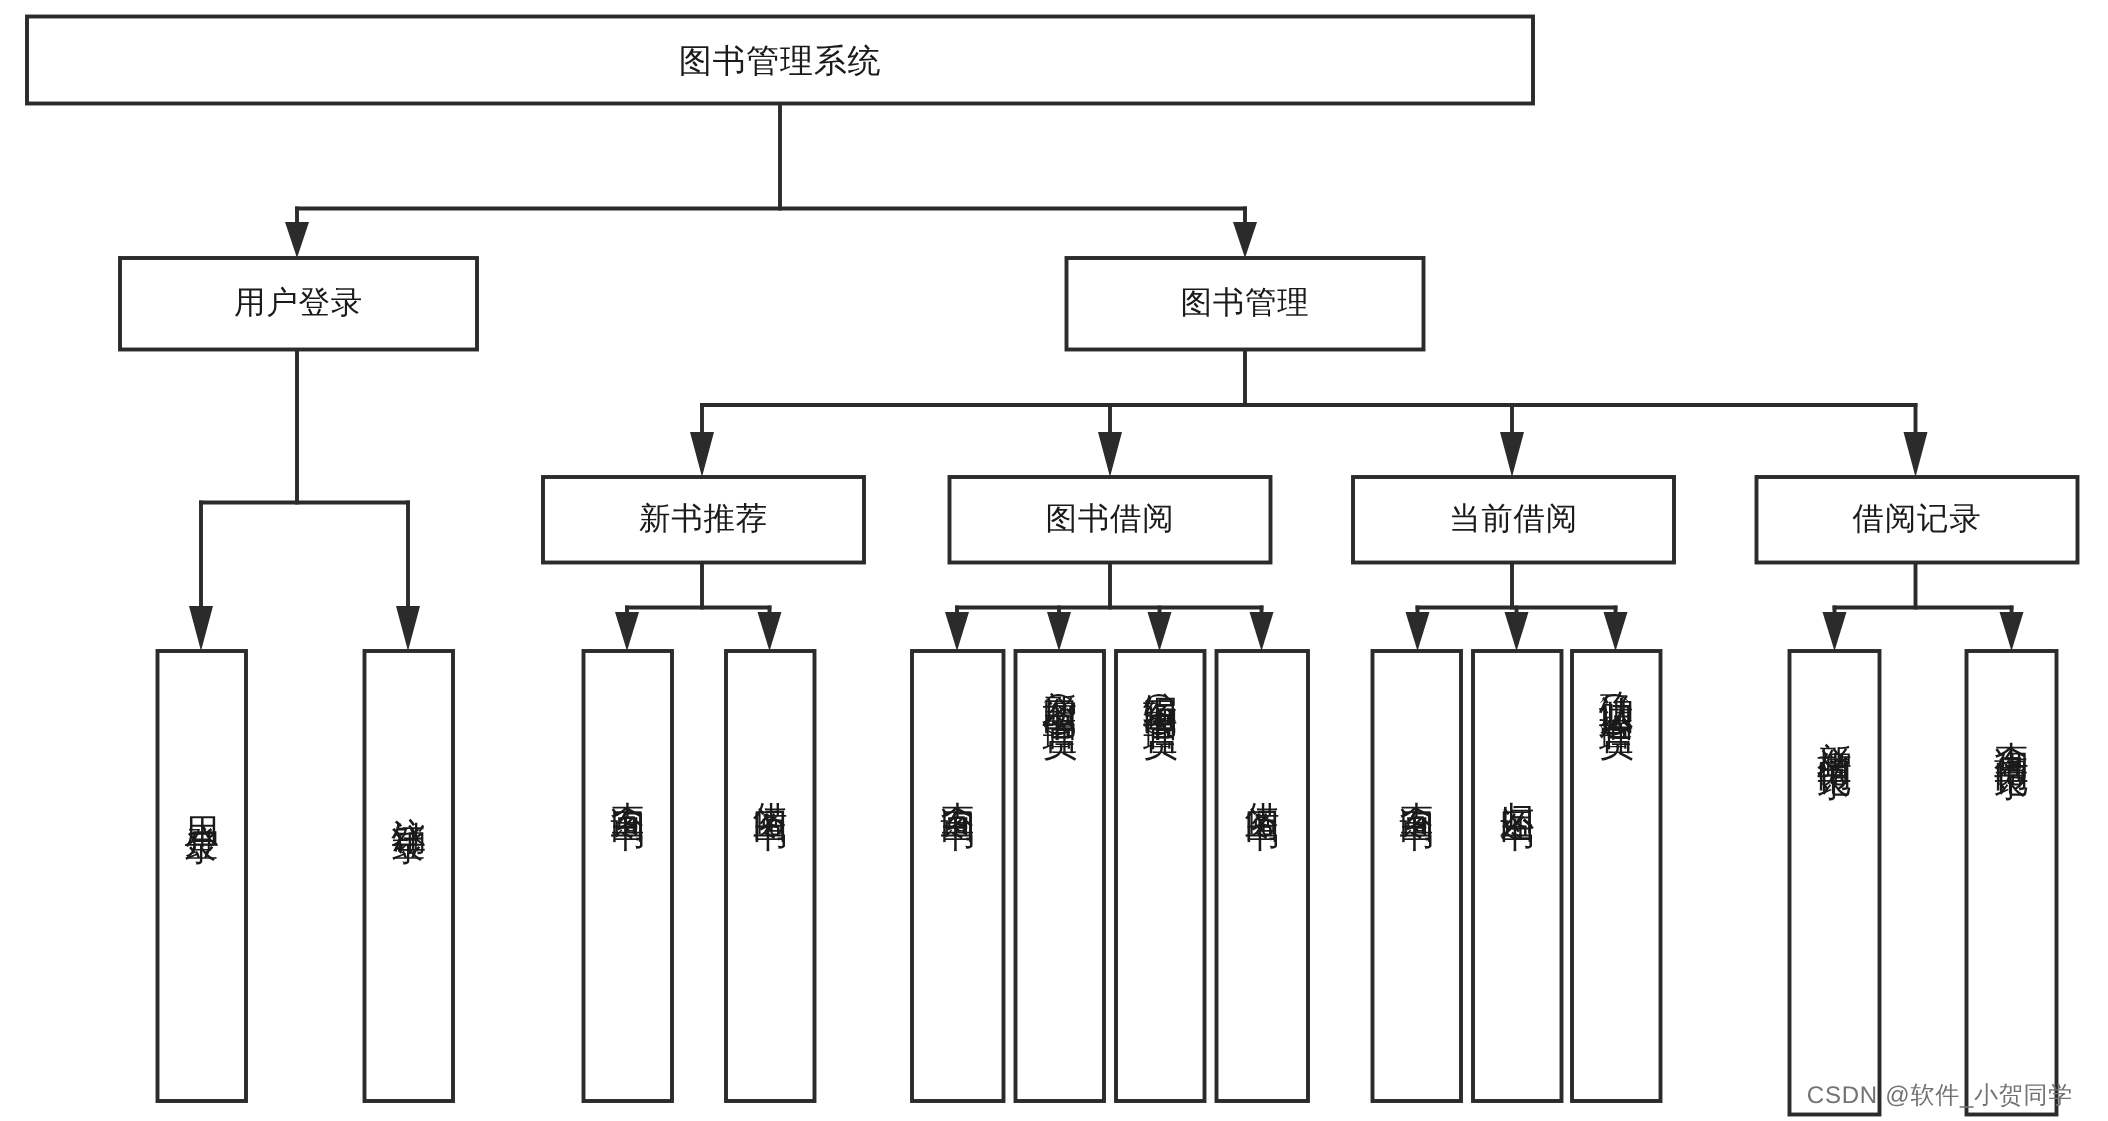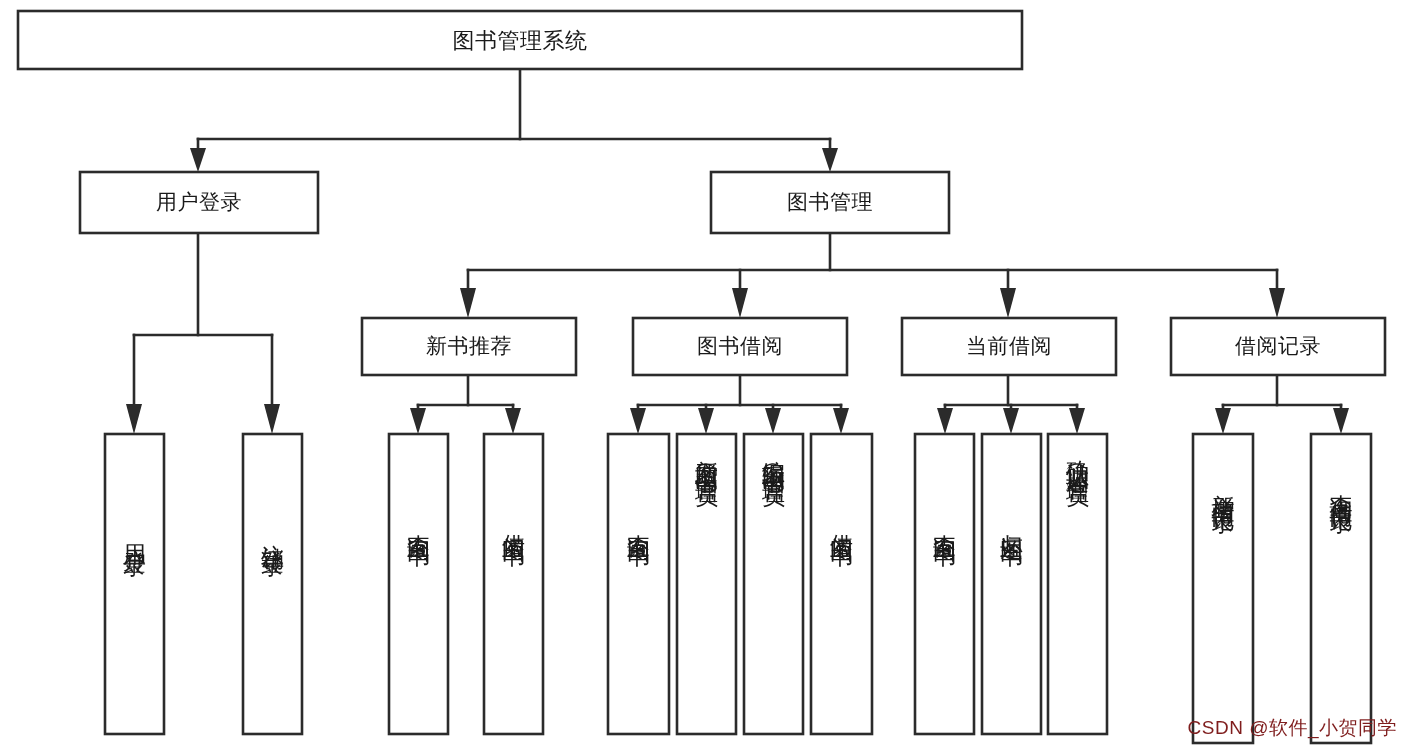--- a/index.html
+++ b/index.html
@@ -66,25 +66,25 @@
     text-orientation: upright;
     font-family: "Liberation Sans", "DejaVu Sans", sans-serif;
     font-size: 23px;
     line-height: 1;
     color: #1a1a1a;
     letter-spacing: 3.5px;
     white-space: nowrap;
   }
   .watermark {
     position: absolute;
-    right: 8px;
+    right: 23px;
     bottom: 6px;
     font-family: "Liberation Sans", "DejaVu Sans", sans-serif;
-    font-size: 19px;
-    color: #7f1d1d;
+    font-size: 16px;
+    color: #737373;
     letter-spacing: 0.5px;
     user-select: none;
   }
 </style>
 </head>
 <body>
 
 <div id="diagram-root">
 
   <svg class="diagram-canvas" viewBox="0 0 1405 747">

